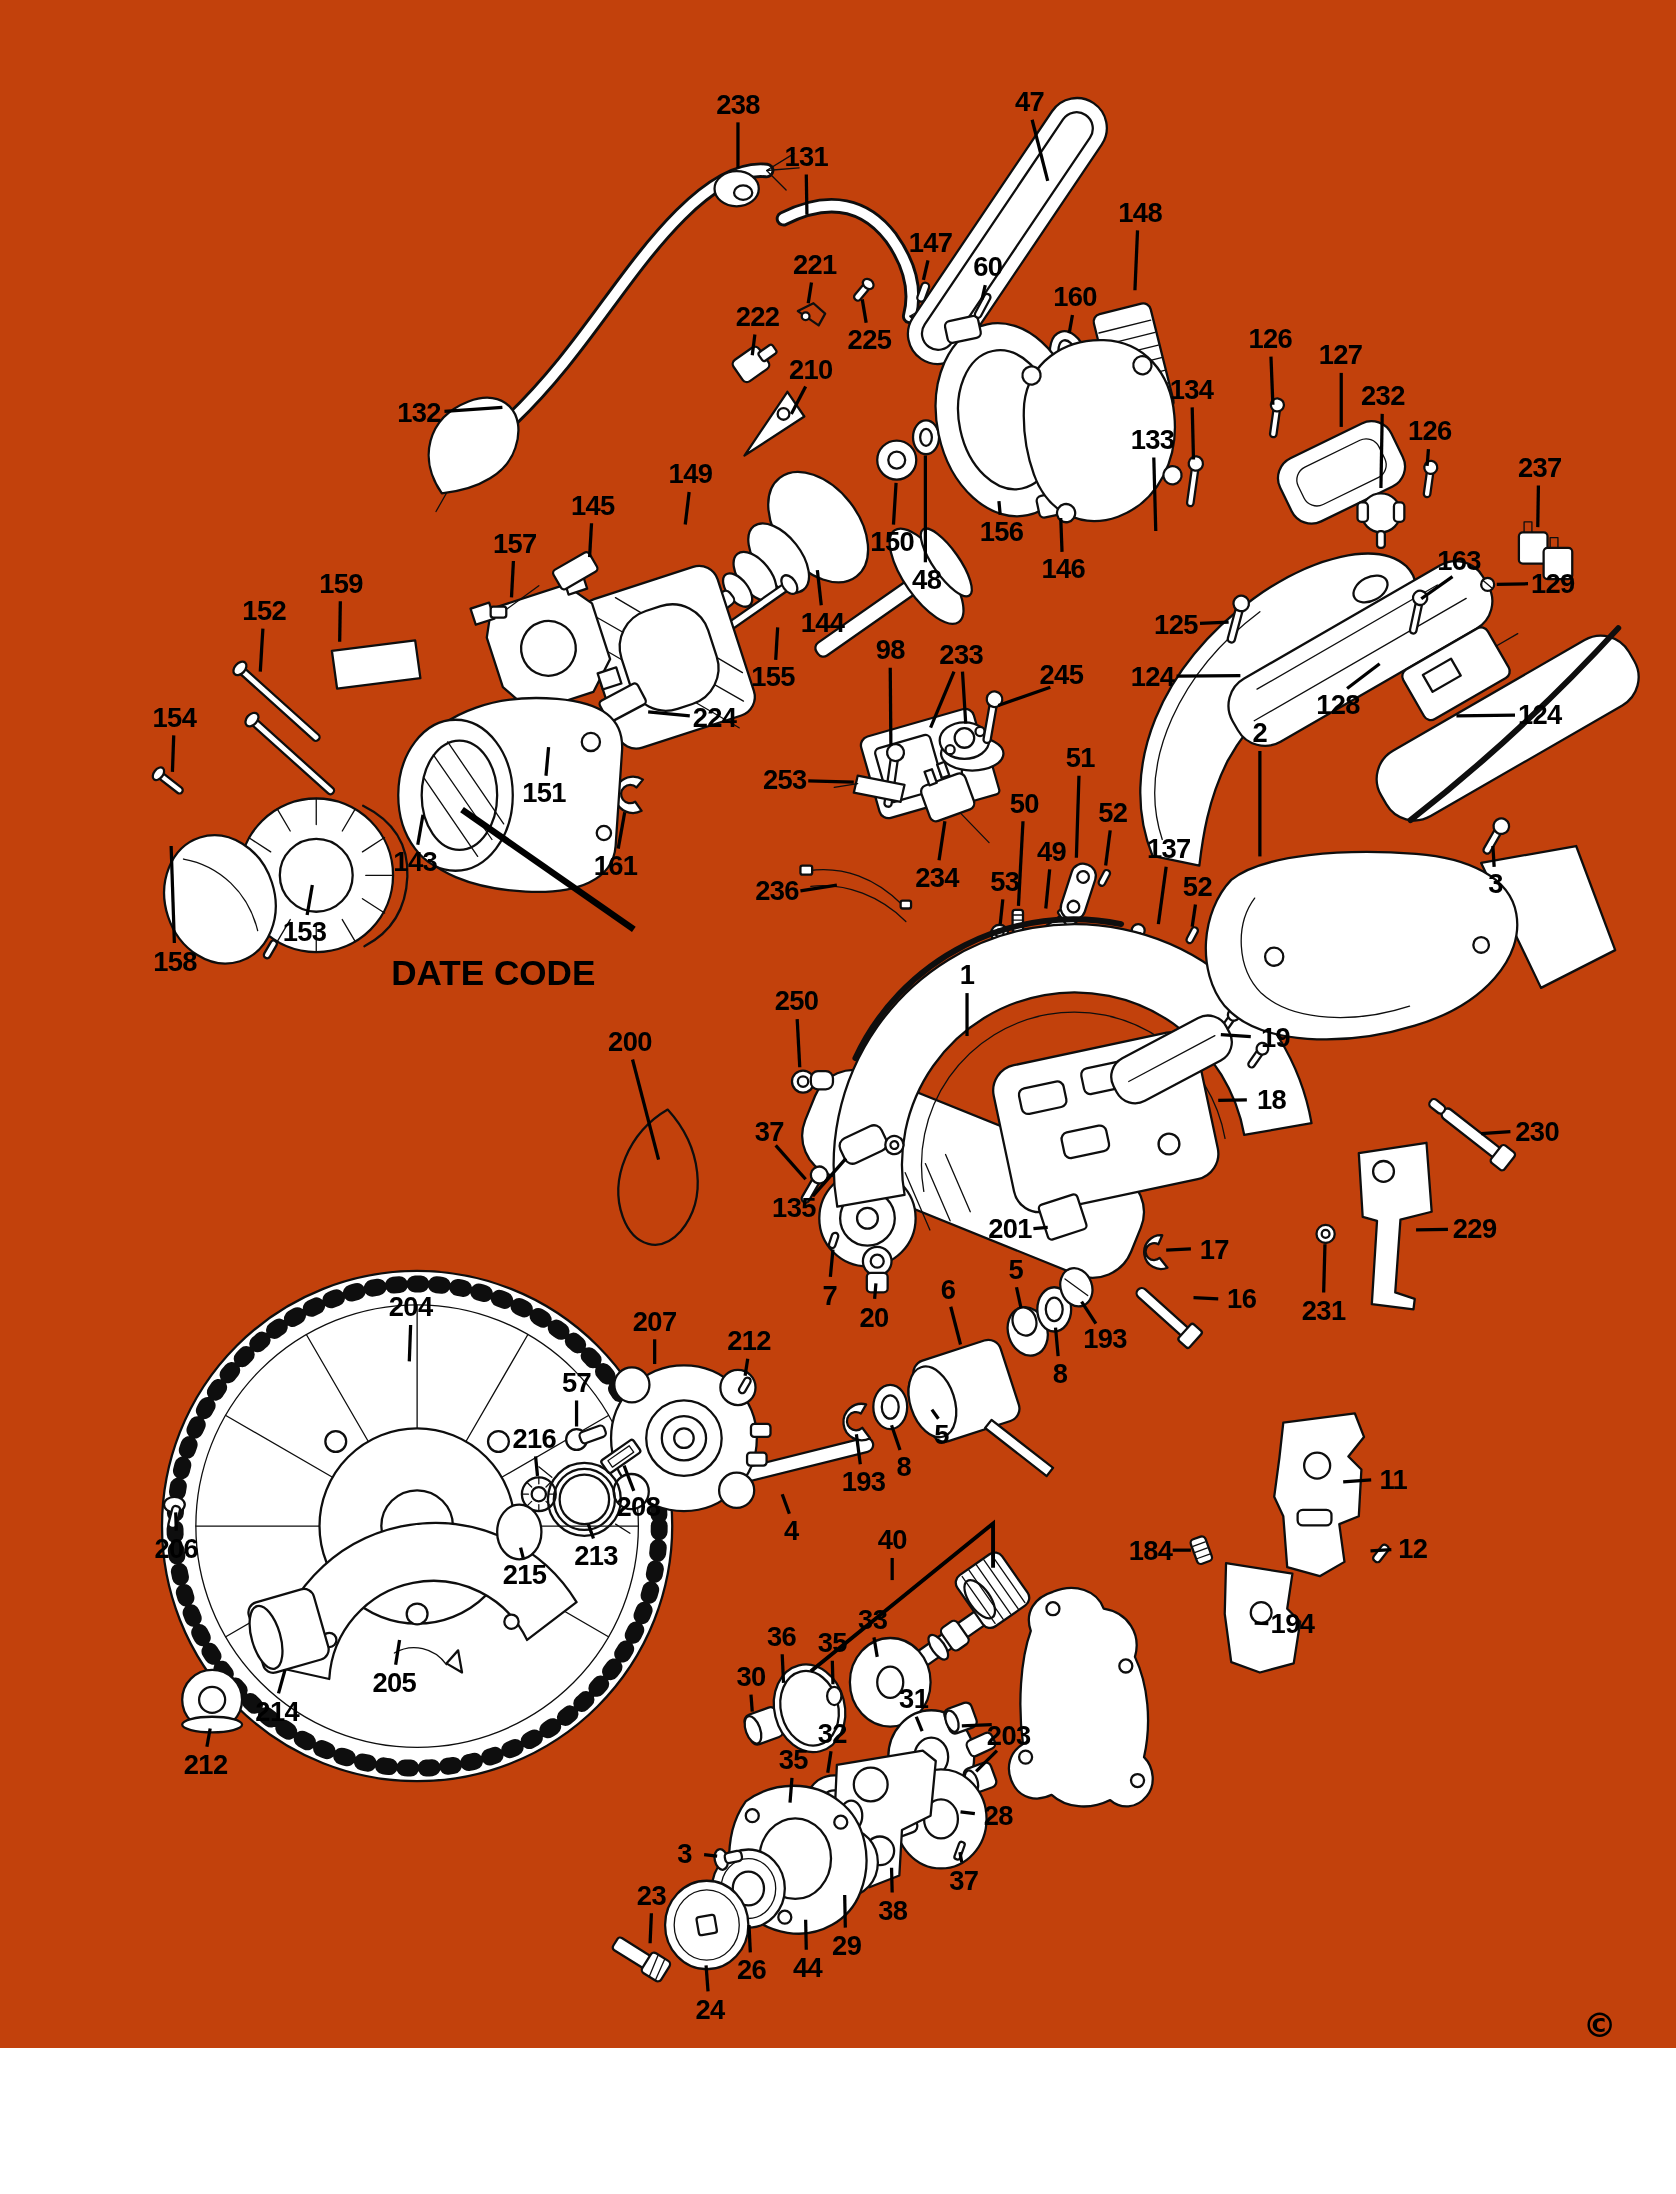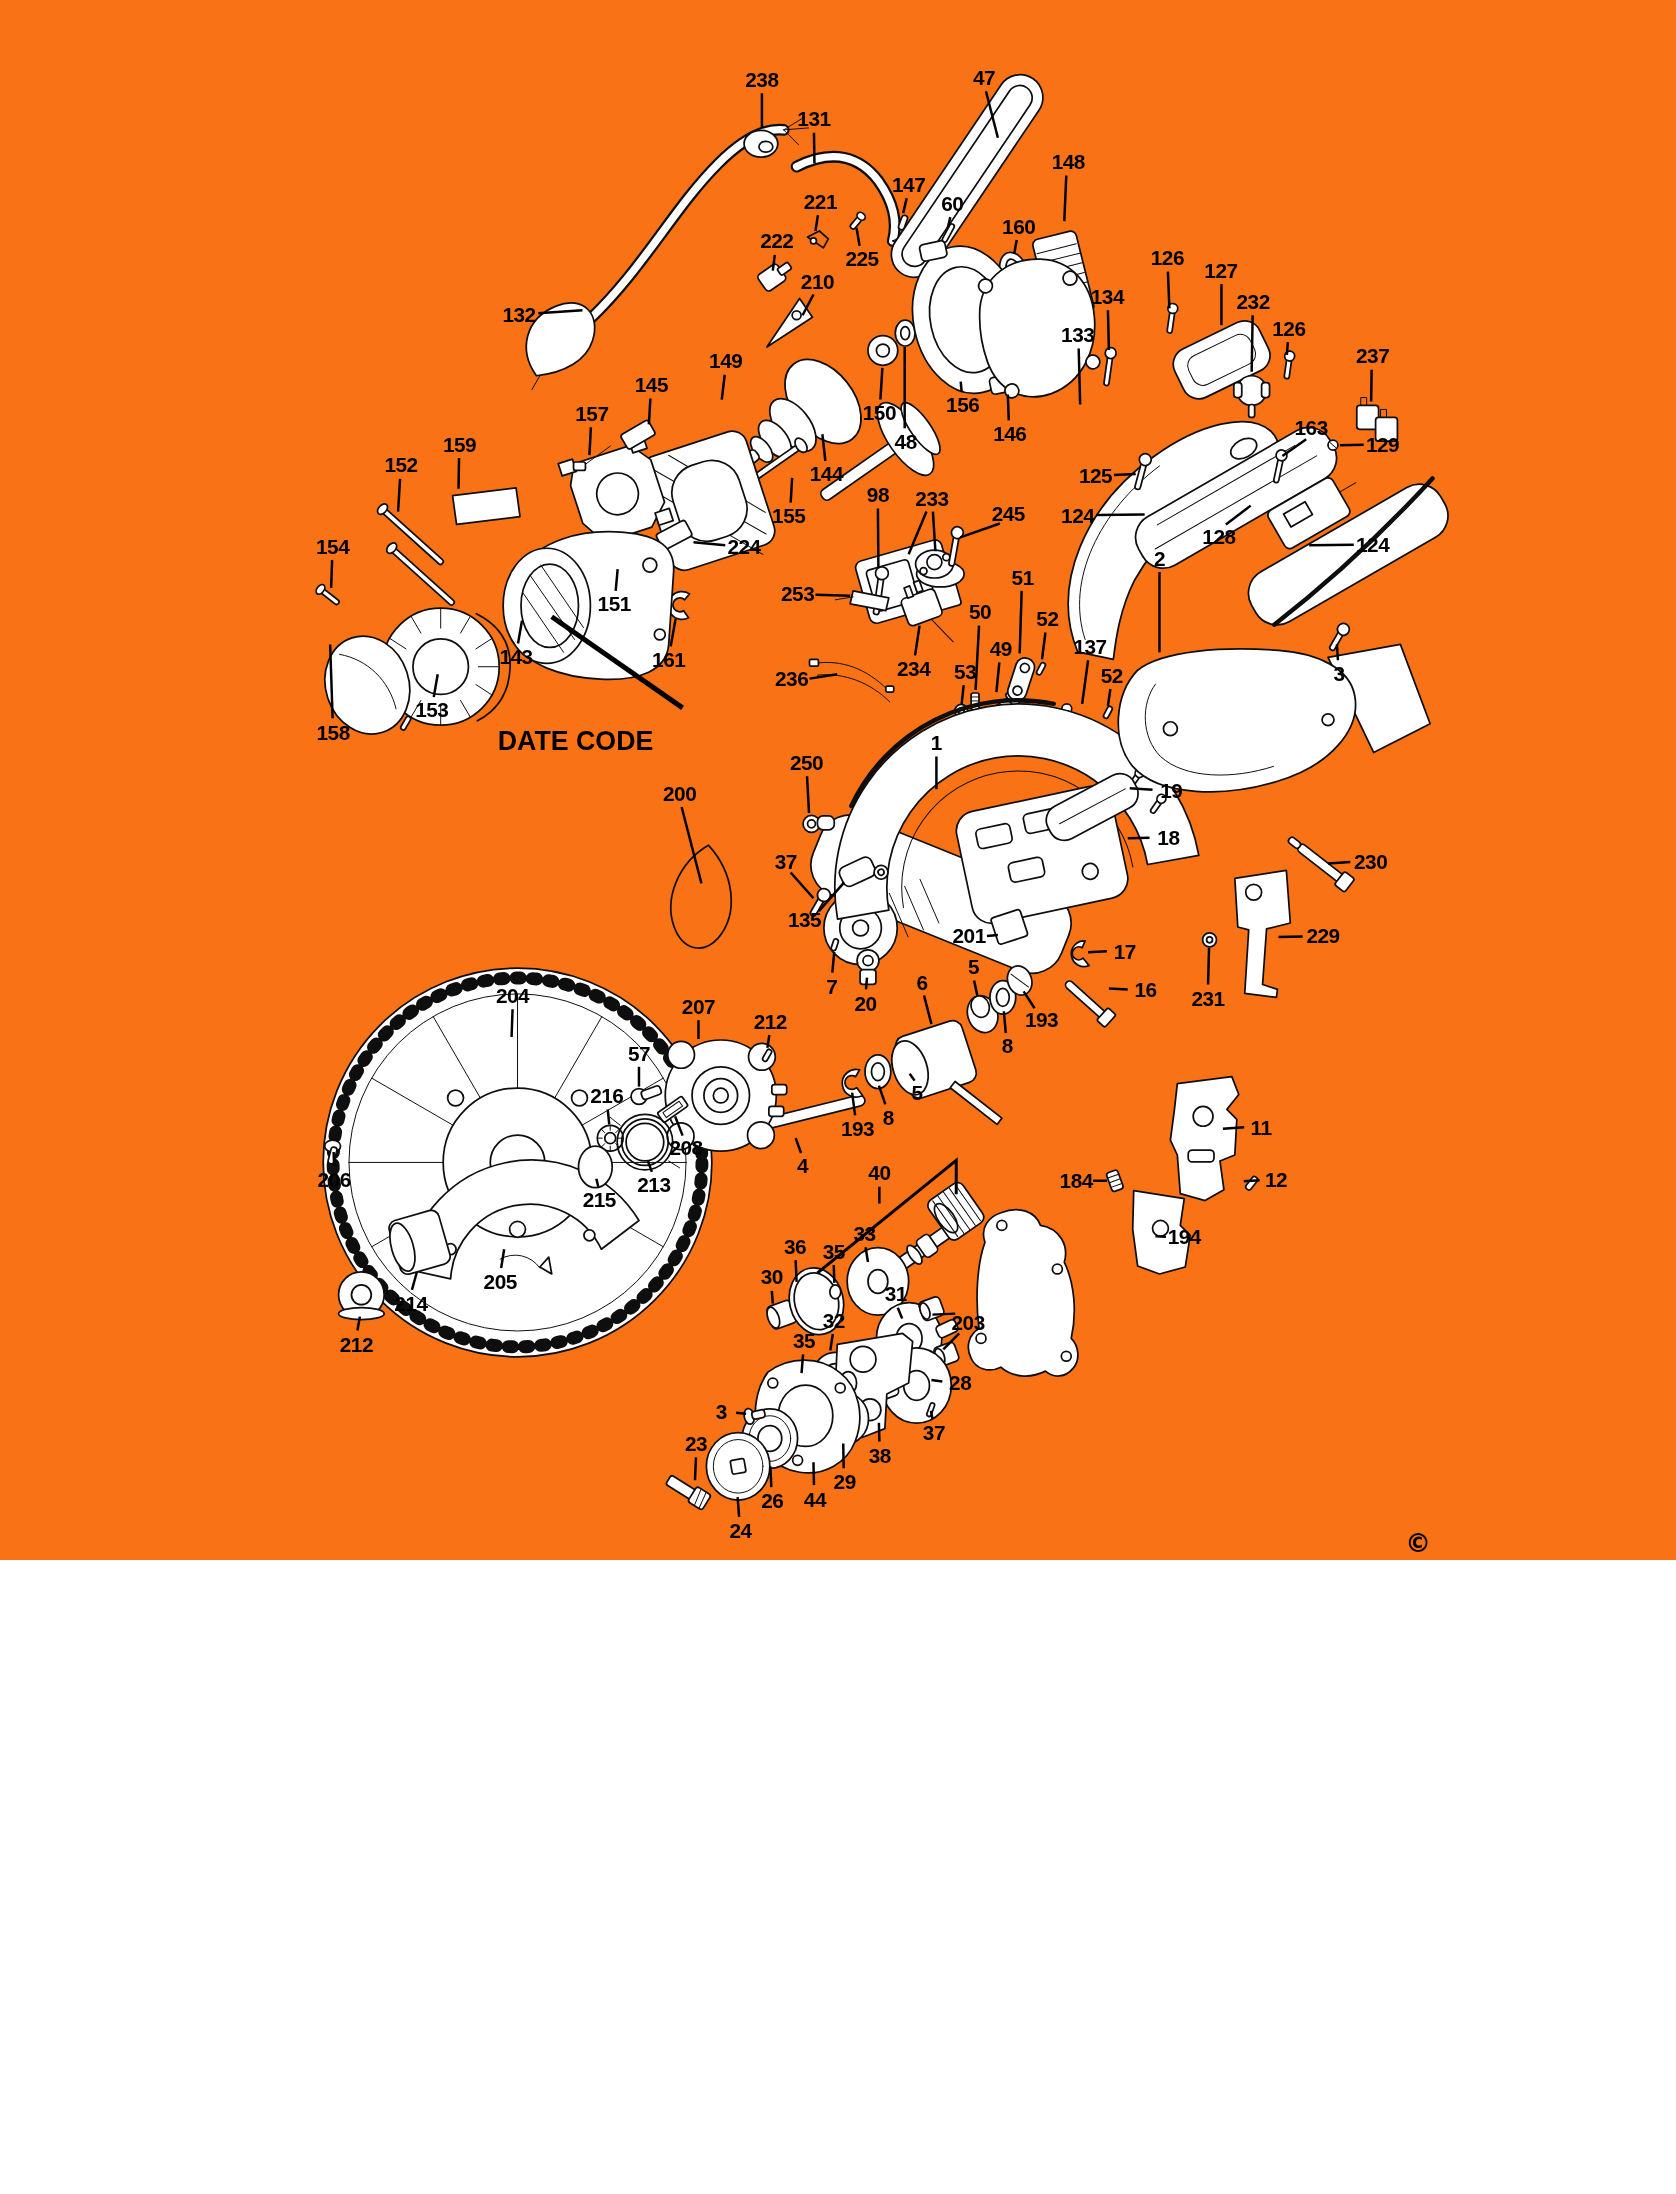--- a/index.html
+++ b/index.html
@@ -1,16 +1,16 @@
 <!DOCTYPE html>
 <html style="font-size:11px"><head>
 <meta charset="utf-8">
 <style>
   html,body{margin:0;padding:0;background:#fff;}
-  .stage{position:relative;width:1677px;height:1560px;background:#f97316;overflow:hidden;}
+  .stage{position:relative;width:1677px;height:2048px;background:#c2410c;overflow:hidden;}
   svg{position:absolute;left:0;top:0;width:100%;height:100%;}
   #artwork{stroke:#0e0e0e;stroke-width:3.5;fill:#fff;stroke-linejoin:round;stroke-linecap:round;}
   #artwork .thin{stroke-width:2;fill:none;}
   #artwork .nf{fill:none;}
   #artwork .tube{stroke:#0e0e0e;stroke-width:24;fill:none;}
   #artwork .tube2{stroke:#fff;stroke-width:15;fill:none;}
   #artwork .thick{stroke-width:9;fill:none;}
   #leader-layer line{stroke:#000;stroke-width:5;stroke-linecap:butt;}
   #leader-layer polyline{stroke:#000;fill:none;}
   #label-layer text{font:700 42px "Liberation Sans", sans-serif;letter-spacing:-1px;

